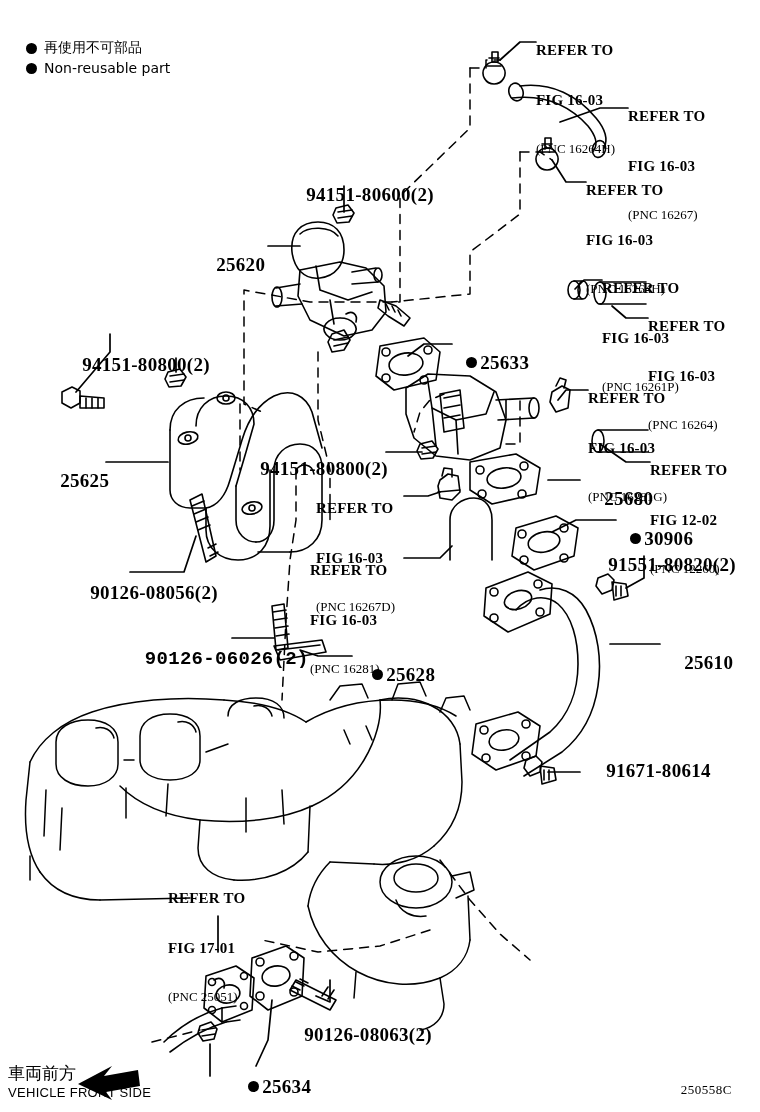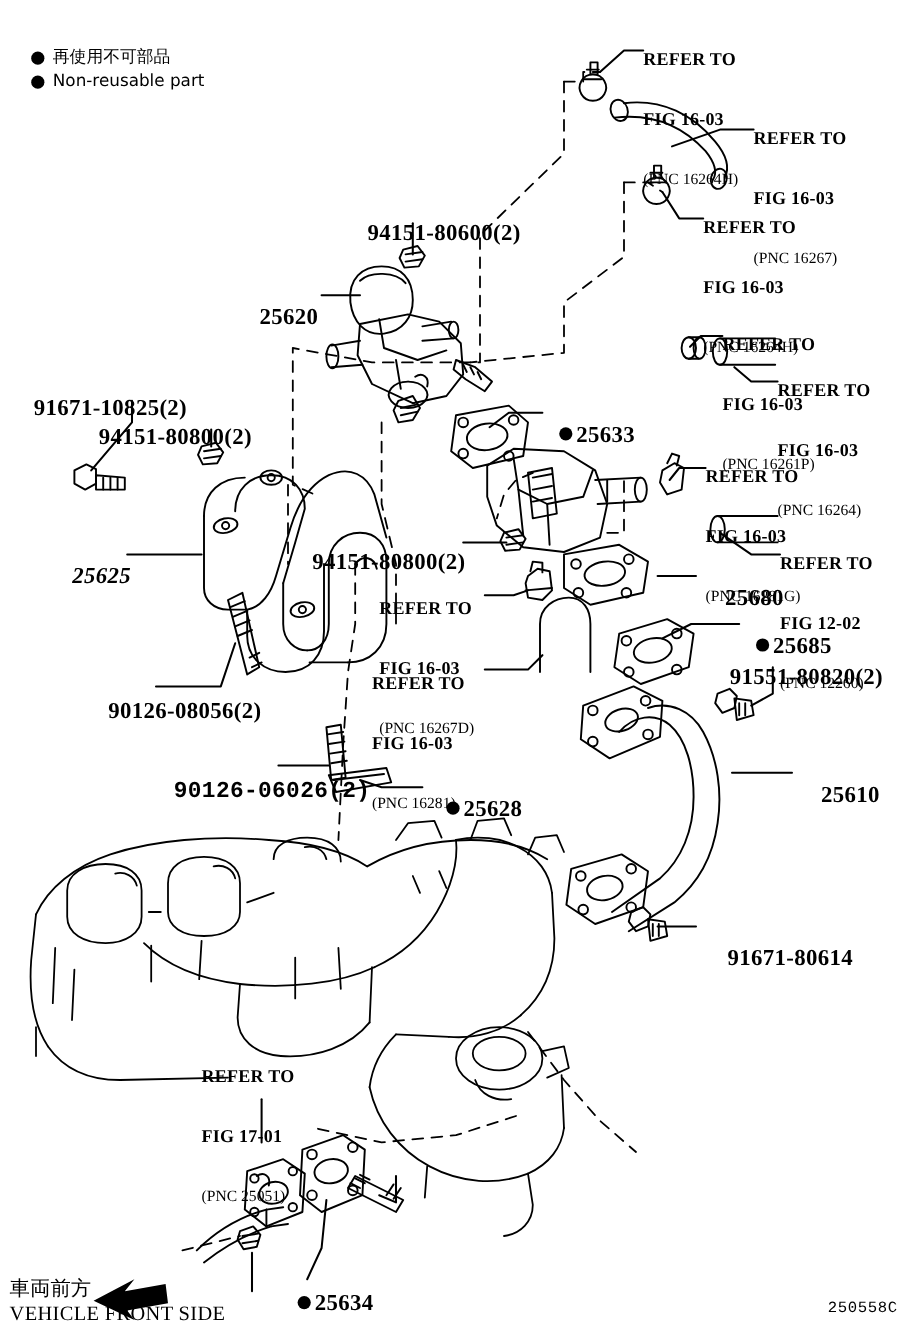--- a/index.html
+++ b/index.html
@@ -53,26 +53,26 @@
   
   .pn .bdot{
     display:inline-block;width:11px;height:11px;border-radius:50%;
     background:#000;vertical-align:1px;margin-right:3px;
   }
 
   
   .vfs{position:absolute;left:8px;top:1062px;}
   .vfs .jp{font-family:"DejaVu Sans", sans-serif;font-size:17px;display:block;
            letter-spacing:0px;}
-  .vfs .en{font-family:Liberation Serif, serif;font-size:17px;display:block;
+  .vfs .en{font-family:Liberation Sans, sans-serif;font-size:13px;display:block;
            letter-spacing:0.3px;}
 
   .code{
-    position:absolute;right:12px;top:1082px;
-    font-family:Liberation Mono, monospace;font-size:13px;letter-spacing:0.5px;
+    position:absolute;right:28px;top:1082px;
+    font-family:Liberation Serif, serif;font-size:13px;letter-spacing:0.5px;
   }
 </style>
 </head>
 <body>
 
 <div id="stage">
 
   <svg class="art" viewBox="0 0 760 1112">
     <g fill="none" stroke="#000" stroke-width="1.6" stroke-linejoin="round" stroke-linecap="round">
 
@@ -504,46 +504,43 @@
   </div>
 
   <div class="lbl pn" style="left:286px;top:164px;">
     <span>94151-80600(2)</span>
   </div>
 
   <div class="lbl pn" style="left:196px;top:234px;">
     <span>25620</span>
   </div>
 
-  <div class="lbl pn" style="left:8px;top:310px;">
-    <span>91671-10825(2)</span>
-  </div>
 
   <div class="lbl pn" style="left:62px;top:334px;">
     <span>94151-80800(2)</span>
   </div>
 
   <div class="lbl pn" style="left:446px;top:332px;">
     <span class="bdot"></span><span>25633</span>
   </div>
 
-  <div class="lbl pn" style="left:40px;top:450px;font-style:italic;">
+  <div class="lbl pn" style="left:40px;top:450px;">
     <span>25625</span>
   </div>
 
   <div class="lbl pn" style="left:240px;top:438px;">
     <span>94151-80800(2)</span>
   </div>
 
   <div class="lbl pn" style="left:584px;top:468px;">
     <span>25680</span>
   </div>
 
   <div class="lbl pn" style="left:610px;top:508px;">
-    <span class="bdot"></span><span>25685</span>
+    <span class="bdot"></span><span>30906</span>
   </div>
 
   <div class="lbl pn" style="left:588px;top:534px;">
     <span>91551-80820(2)</span>
   </div>
 
   <div class="lbl pn" style="left:70px;top:562px;">
     <span>90126-08056(2)</span>
   </div>
 
@@ -552,24 +549,27 @@
   </div>
 
   <div class="lbl pn" style="left:352px;top:644px;">
     <span class="bdot"></span><span>25628</span>
   </div>
 
   <div class="lbl pn" style="left:664px;top:632px;">
     <span>25610</span>
   </div>
 
-  <div class="lbl pn" style="left:586px;top:768px;">
+  <div class="lbl pn" style="left:586px;top:740px;">
     <span>91671-80614</span>
   </div>
 
+  <div class="lbl pn" style="left:284px;top:1004px;">
+    <span>90126-08063(2)</span>
+  </div>
 
   <div class="lbl pn" style="left:228px;top:1056px;">
     <span class="bdot"></span><span>25634</span>
   </div>
 
   <div class="vfs">
     <span class="jp">車両前方</span>
     <span class="en">VEHICLE FRONT SIDE</span>
   </div>
 

